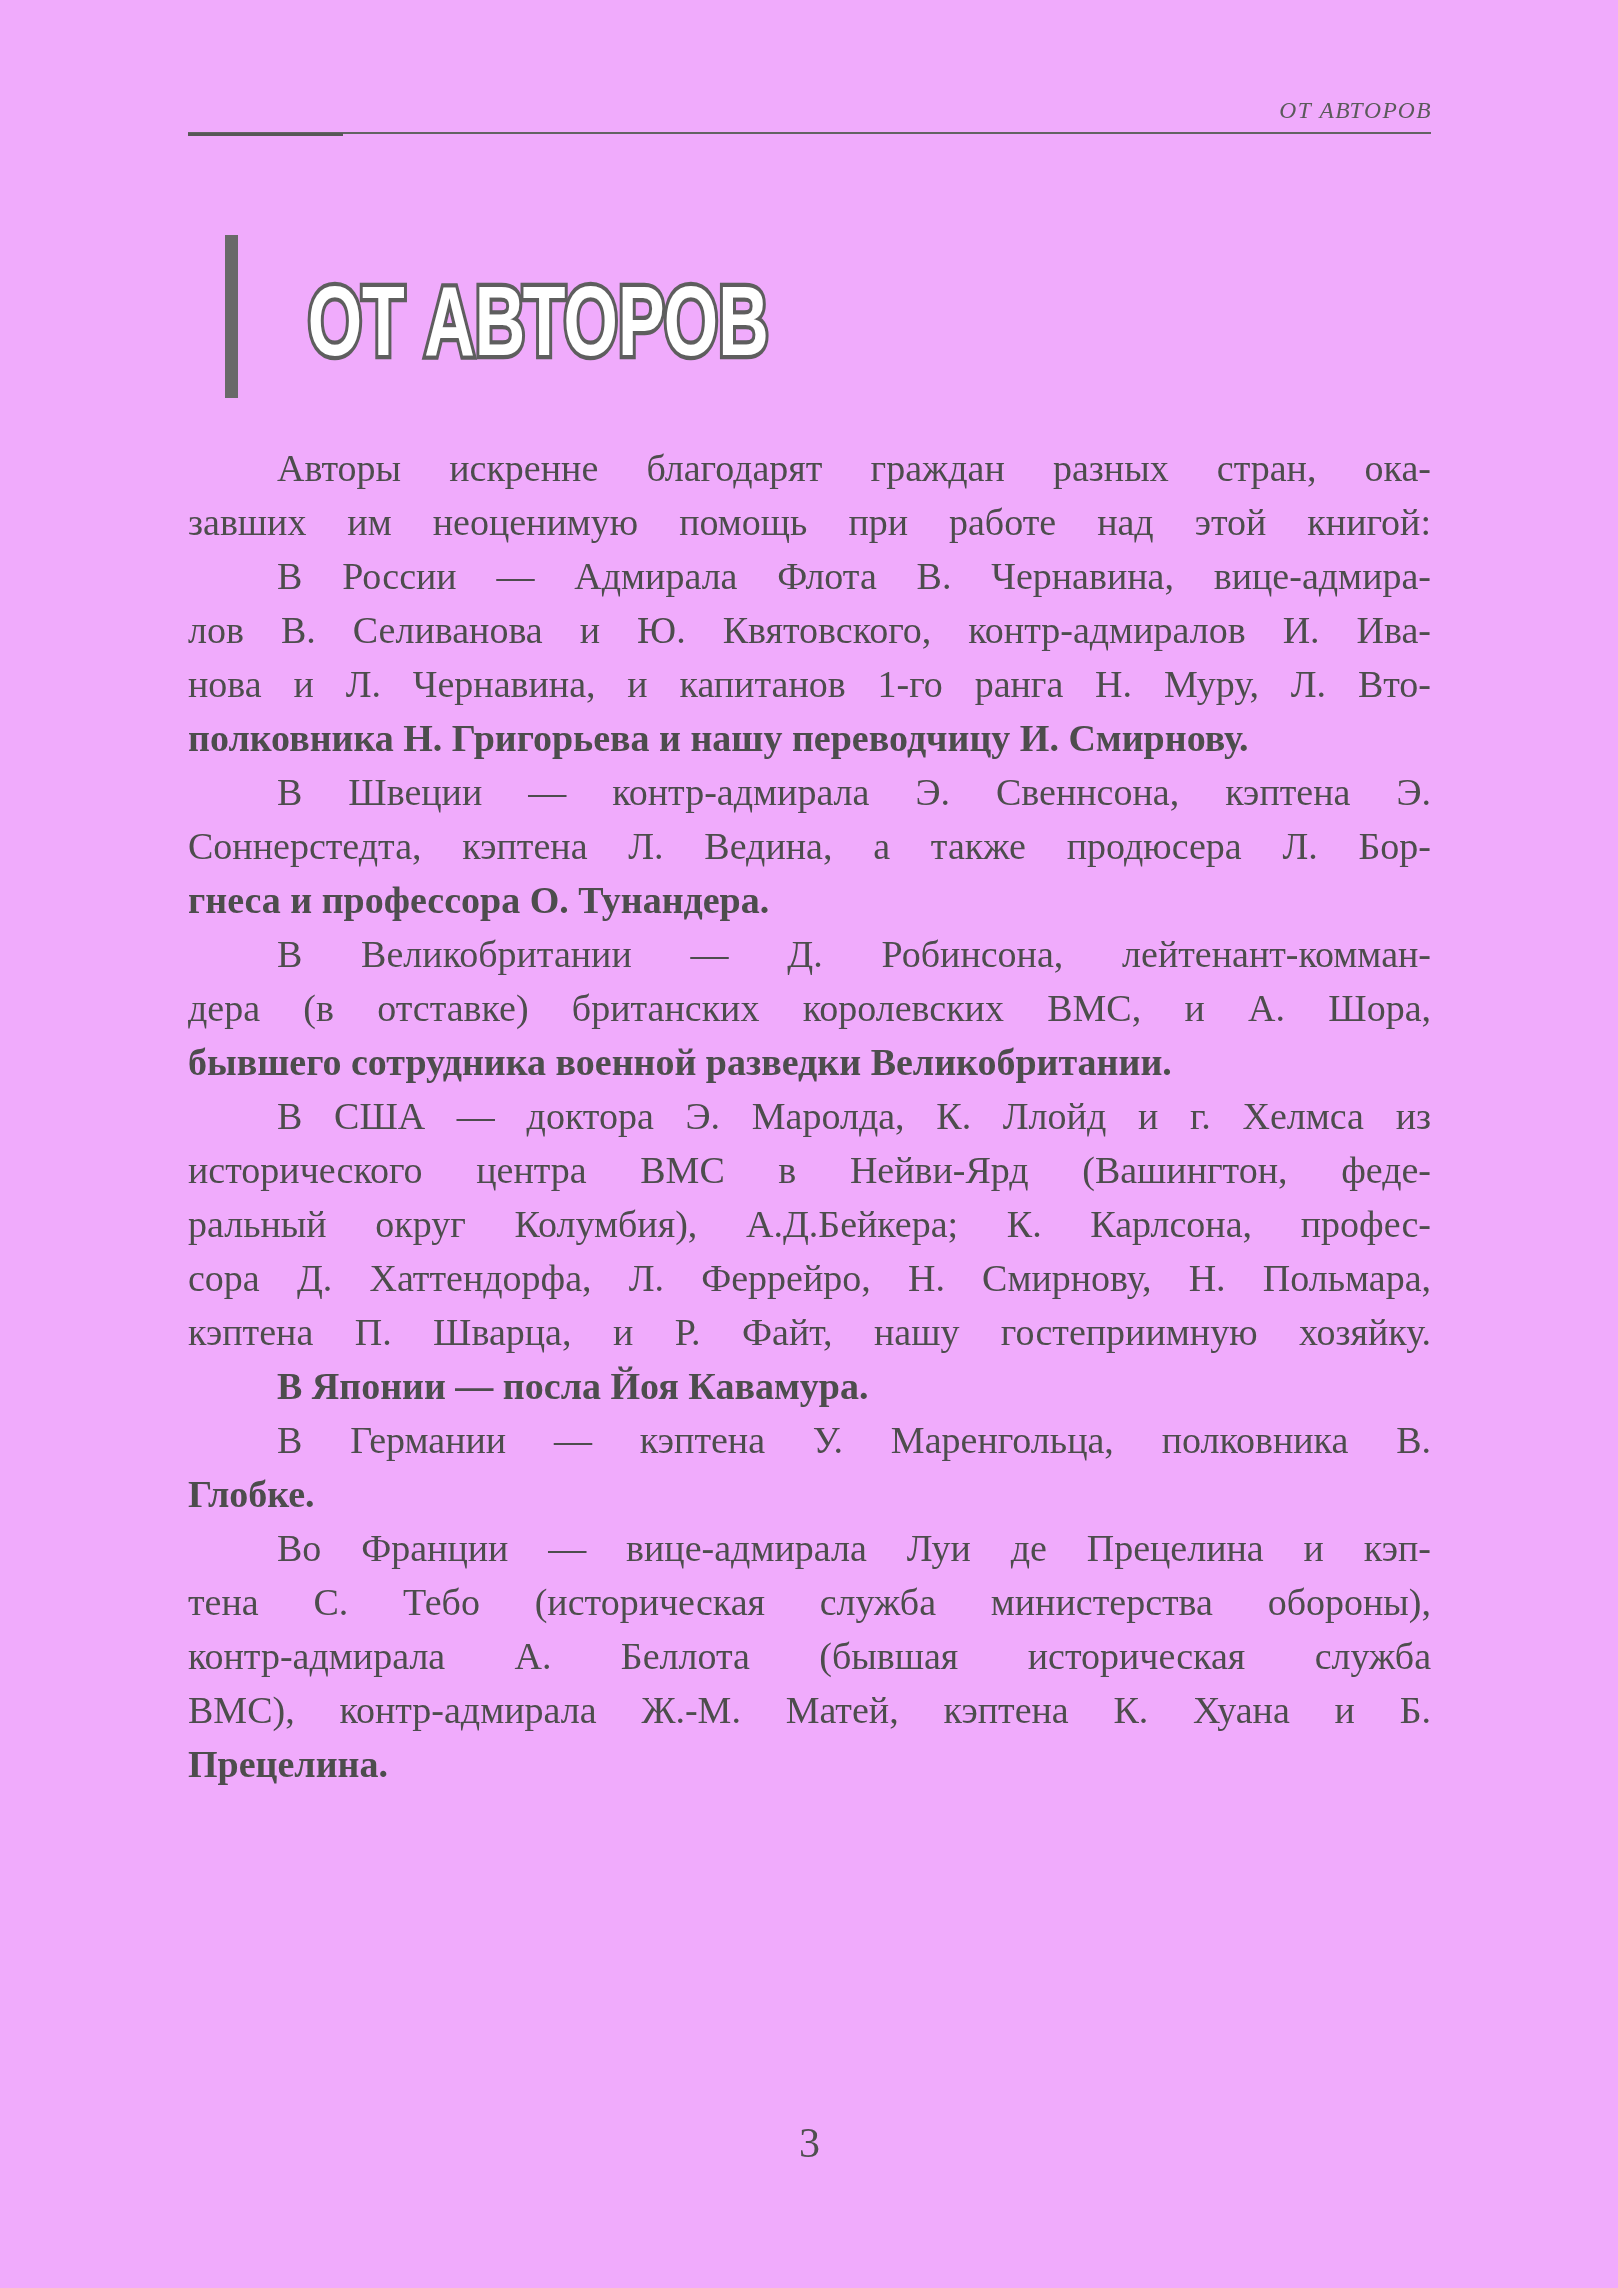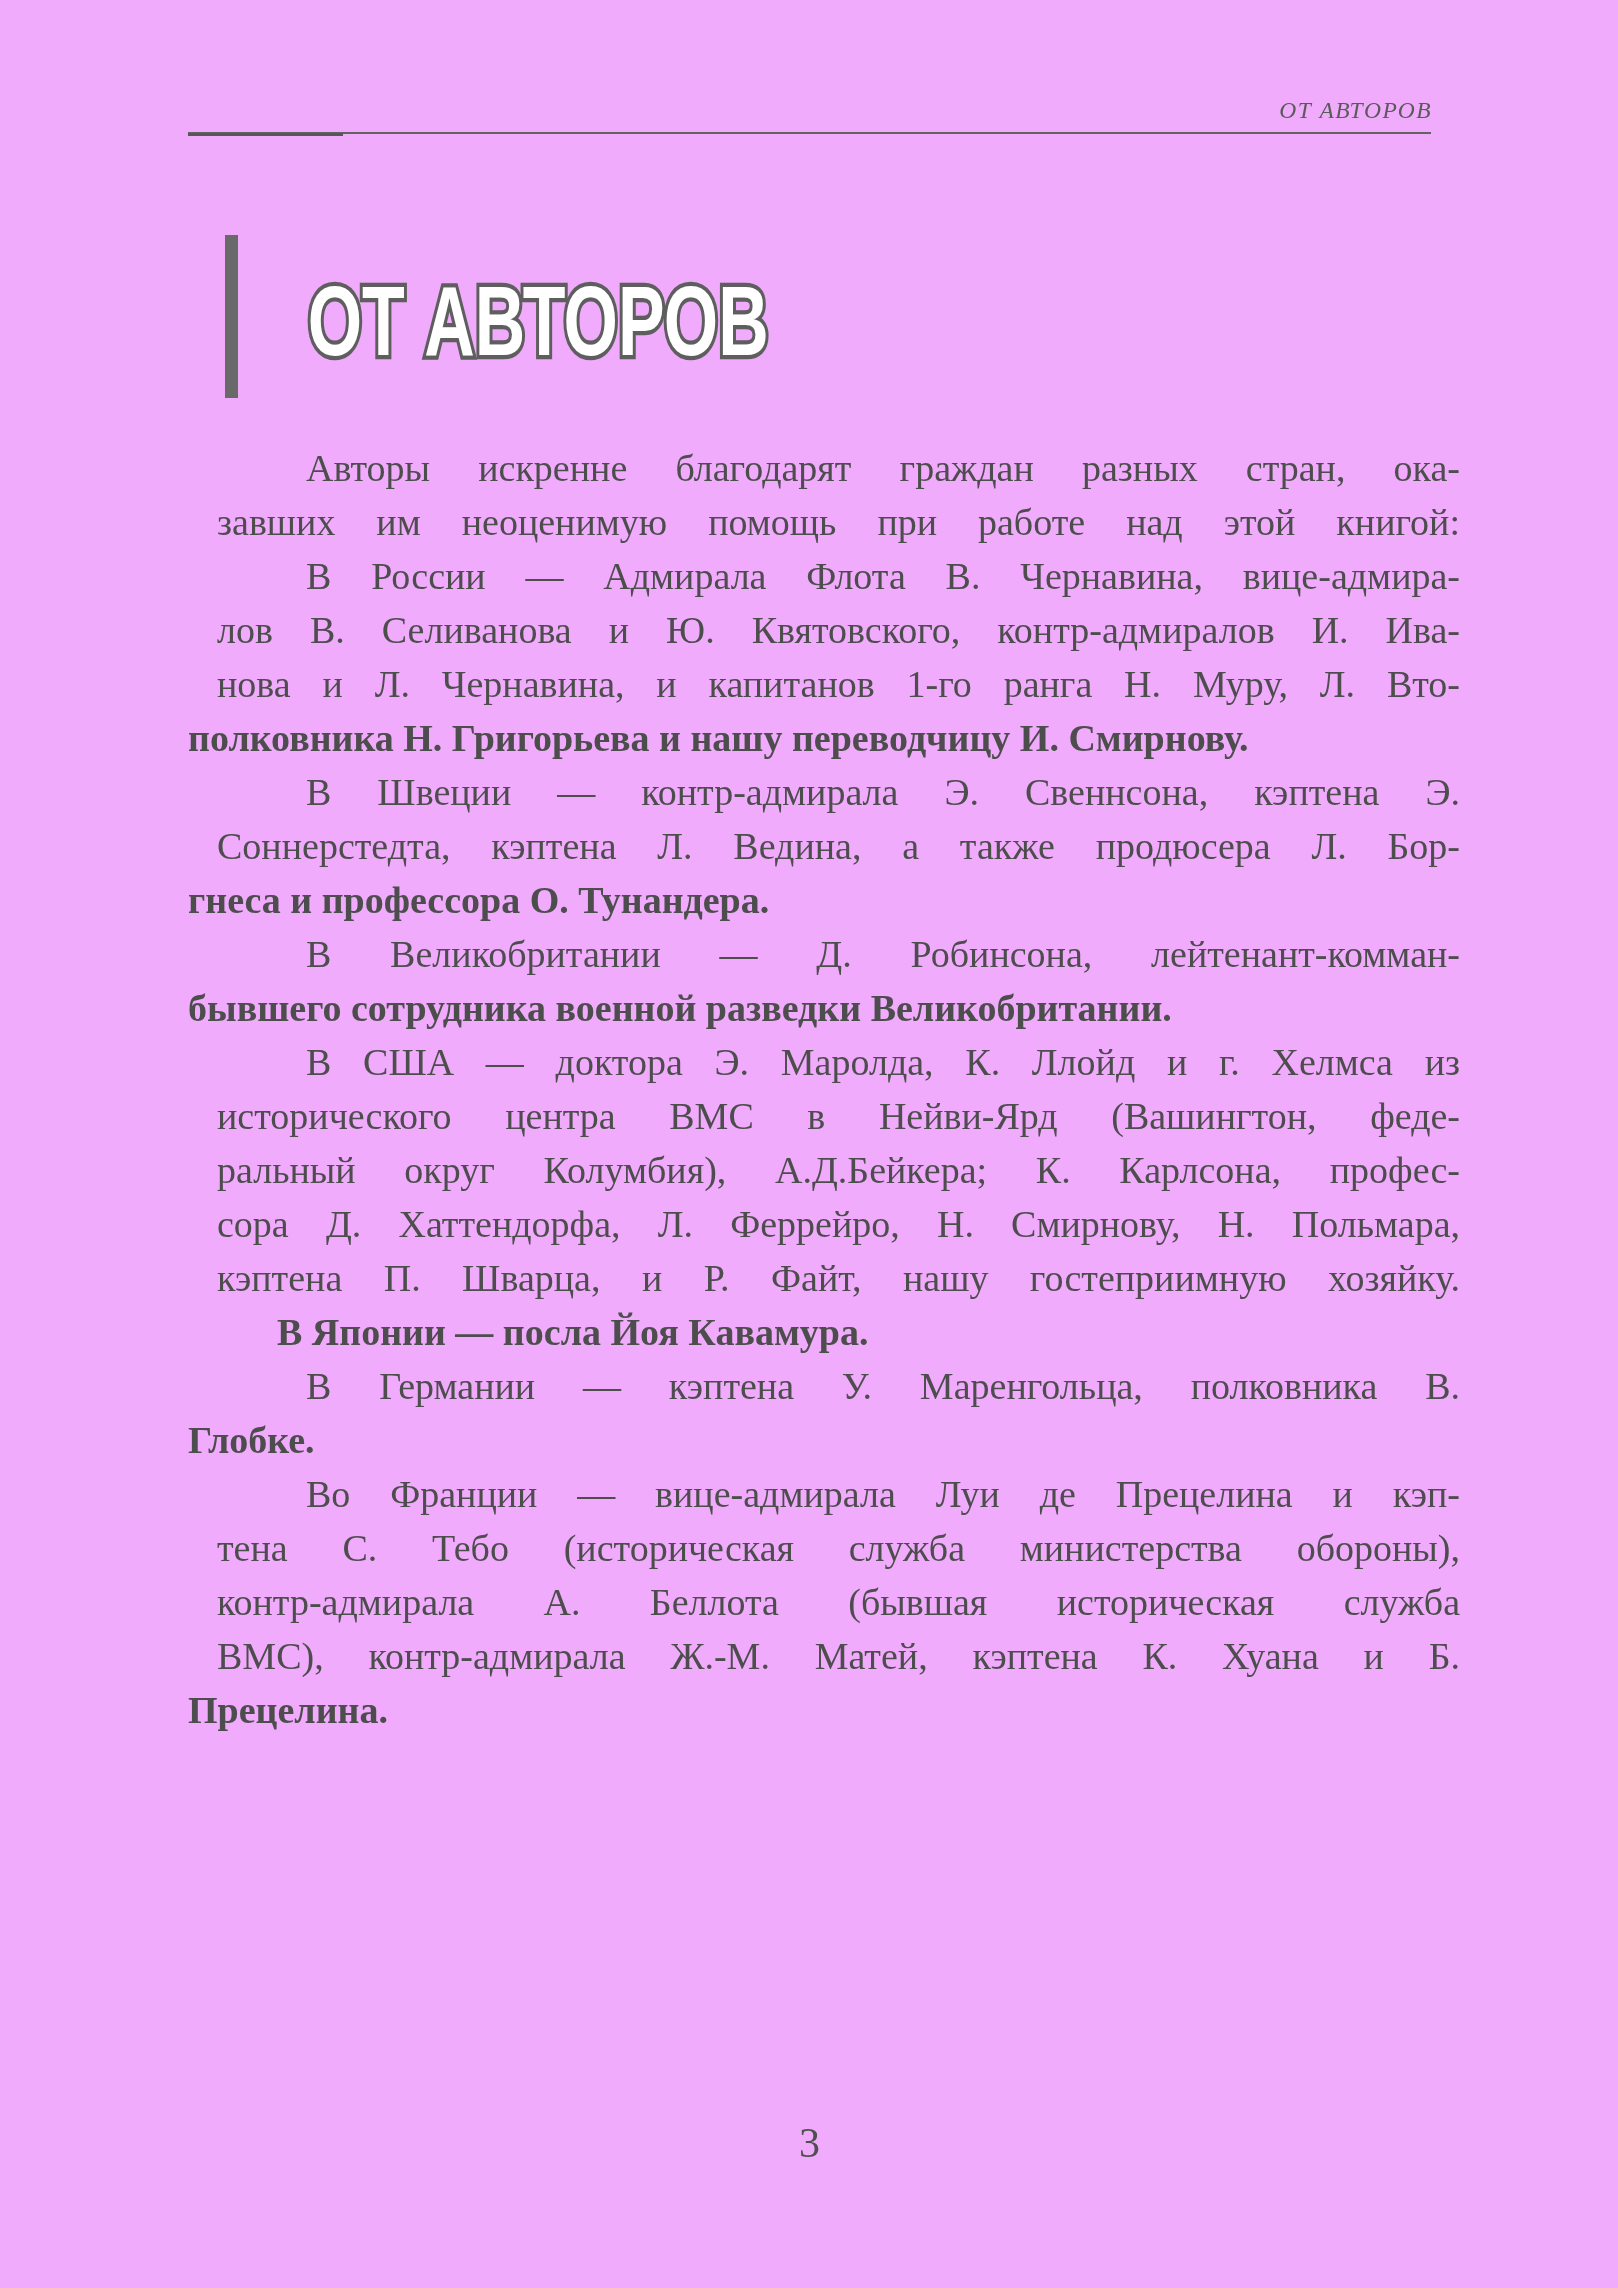--- a/index.html
+++ b/index.html
@@ -64,21 +64,21 @@
   .body-text {
     position: absolute;
     left: 188px;
     top: 441px;
     width: 1243px;
     font-size: 38px;
     line-height: 54px;
     color: #4d4d4d;
   }
   .line { width: 100%; }
-  .line.j { text-align: justify; text-align-last: justify; margin-left: 29px; }
+  .line.j { text-align: justify; text-align-last: justify; }
   .line.l { text-align: left; font-weight: bold; }
   .line.first { text-indent: 89px; }
   .page-number {
     position: absolute;
     left: 0;
     right: 0;
     top: 2119px;
     text-align: center;
     font-size: 42px;
     color: #4f4f4f;
@@ -104,20 +104,21 @@
       <div class="line j first">Авторы искренне благодарят граждан разных стран, ока-</div>
       <div class="line j">завших им неоценимую помощь при работе над этой книгой:</div>
       <div class="line j first">В России — Адмирала Флота В. Чернавина, вице-адмира-</div>
       <div class="line j">лов В. Селиванова и Ю. Квятовского, контр-адмиралов И. Ива-</div>
       <div class="line j">нова и Л. Чернавина, и капитанов 1-го ранга Н. Муру, Л. Вто-</div>
       <div class="line l">полковника Н. Григорьева и нашу переводчицу И. Смирнову.</div>
       <div class="line j first">В Швеции — контр-адмирала Э. Свеннсона, кэптена Э.</div>
       <div class="line j">Соннерстедта, кэптена Л. Ведина, а также продюсера Л. Бор-</div>
       <div class="line l">гнеса и профессора О. Тунандера.</div>
       <div class="line j first">В Великобритании — Д. Робинсона, лейтенант-комман-</div>
+      <div class="line j">дера (в отставке) британских королевских ВМС, и А. Шора,</div>
       <div class="line l">бывшего сотрудника военной разведки Великобритании.</div>
       <div class="line j first">В США — доктора Э. Маролда, К. Ллойд и г. Хелмса из</div>
       <div class="line j">исторического центра ВМС в Нейви-Ярд (Вашингтон, феде-</div>
       <div class="line j">ральный округ Колумбия), А.Д.Бейкера; К. Карлсона, профес-</div>
       <div class="line j">сора Д. Хаттендорфа, Л. Феррейро, Н. Смирнову, Н. Польмара,</div>
       <div class="line j">кэптена П. Шварца, и Р. Файт, нашу гостеприимную хозяйку.</div>
       <div class="line l first">В Японии — посла Йоя Кавамура.</div>
       <div class="line j first">В Германии — кэптена У. Маренгольца, полковника В.</div>
       <div class="line l">Глобке.</div>
       <div class="line j first">Во Франции — вице-адмирала Луи де Прецелина и кэп-</div>

